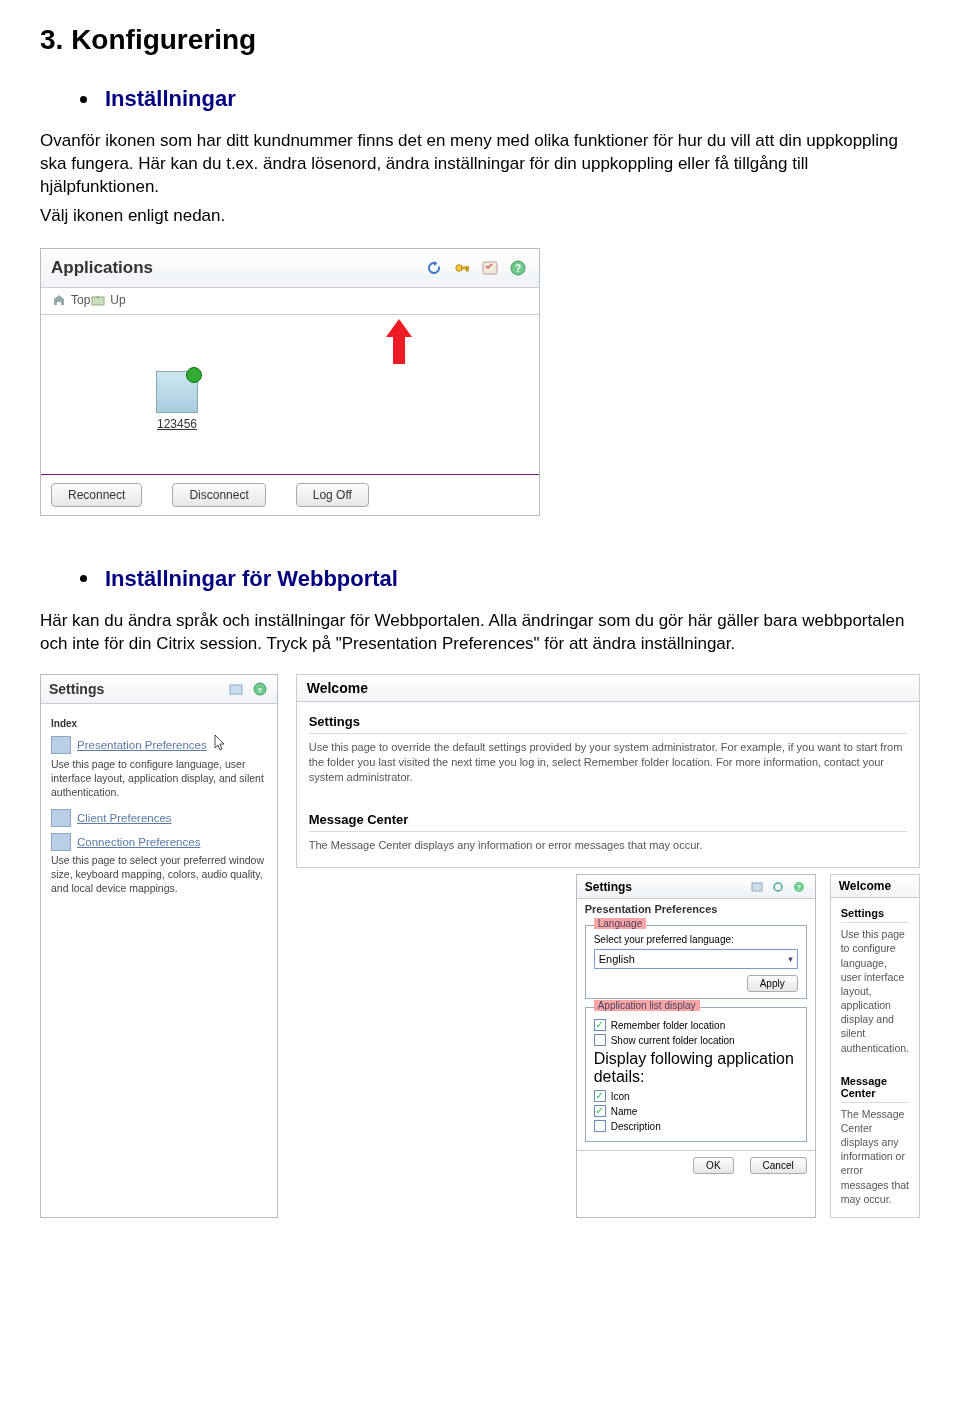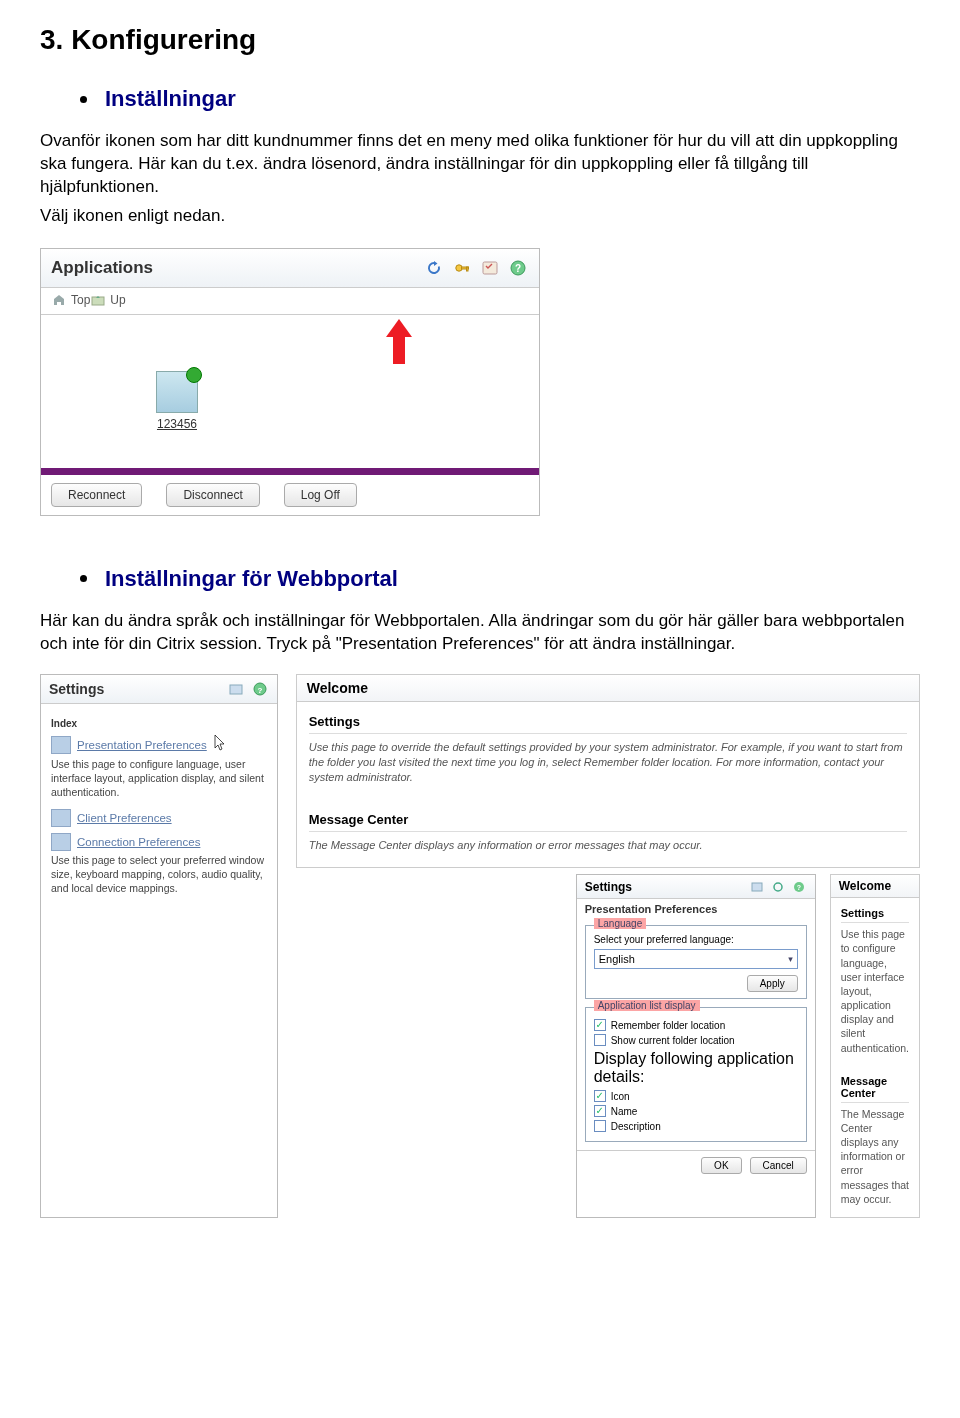--- a/index.html
+++ b/index.html
@@ -64,21 +64,21 @@
   .apps-nav {
     padding: 4px 10px 6px 10px;
     border-bottom: 1px solid #ccc;
     display: flex; align-items: center;
     color: #555;
   }
   .nav-item { display: flex; align-items: center; gap: 4px; font-size: 12px; }
   .nav-ico { width:16px; height:16px; display:flex; align-items:center; justify-content:center; }
   .apps-body {
     height: 160px;
-    border-bottom: 7px solid #701a75;
+    border-bottom: 1px solid #701a75;
     position: relative;
   }
   .arrow-red {
     position: absolute;
     top: 4px; left: 345px;
     width: 26px; height: 46px;
   }
   .arrow-red .head {
     position: absolute; top:0; left:0;
     width: 0; height: 0;
@@ -103,21 +103,21 @@
     position: relative;
   }
   .app-item .icon::after{
     content:""; position:absolute; right:-5px; top:-5px;
     width:14px; height:14px; background:#3a3; border-radius:50%;
     border:1px solid #070;
   }
   .app-item .lbl { font-size: 12px; color:#333; text-decoration: underline; }
   .apps-footer {
     padding: 8px 10px;
-    display: flex; gap: 24px;
+    display: flex; gap: 30px;
   }
   .btn {
     background: linear-gradient(#fdfdfd,#e6e6e6);
     border: 1px solid #aaa;
     border-radius: 4px;
     padding: 4px 16px;
     font-size: 12px;
     color: #333;
     cursor: pointer;
   }
@@ -165,21 +165,21 @@
     padding:5px 10px; font-weight:bold; font-size:14px;
     border-bottom:1px solid #ccc;
   }
   .welcome-panel .section {
     padding: 6px 12px 10px 12px;
   }
   .welcome-panel .section .t2 {
     font-weight:bold; font-size:13px; margin:6px 0 6px 0;
     border-bottom:1px solid #ddd; padding-bottom:4px;
   }
-  .welcome-panel p { margin:4px 0; line-height:1.4; color:#555;font-style:italic; }
+  .welcome-panel p { margin:4px 0; line-height:1.4; color:#555; }
 
   
   .row3 {
     display:flex; gap:14px; margin-top:6px;
     margin-left:280px;
   }
   .prefs-panel {
     width: 240px;
     border:1px solid #bbb;
     font-size:11px;
@@ -216,21 +216,21 @@
   }
   .right-align { text-align:right; margin-top:6px; }
   .chk-row { display:flex; align-items:center; gap:5px; font-size:10px; margin:3px 0; }
   .chk {
     width:12px; height:12px; border:1px solid #6a8dc0; background:#fff;
     display:flex; align-items:center; justify-content:center;
     font-size:10px; color:#2b6; line-height:1;
   }
   .prefs-foot {
     border-top:1px solid #ccc; padding:6px 8px;
-    display:flex; justify-content:flex-end; gap:8px;
+    display:flex; justify-content:flex-end; gap:16px;
   }
 
   .mini-welcome {
     flex:1;
     border:1px solid #ccc;
     font-size:10.5px;
   }
   .mini-welcome .wh {
     background:linear-gradient(#fff,#f2f4f7);
     padding:4px 8px; font-weight:bold; font-size:12px;

